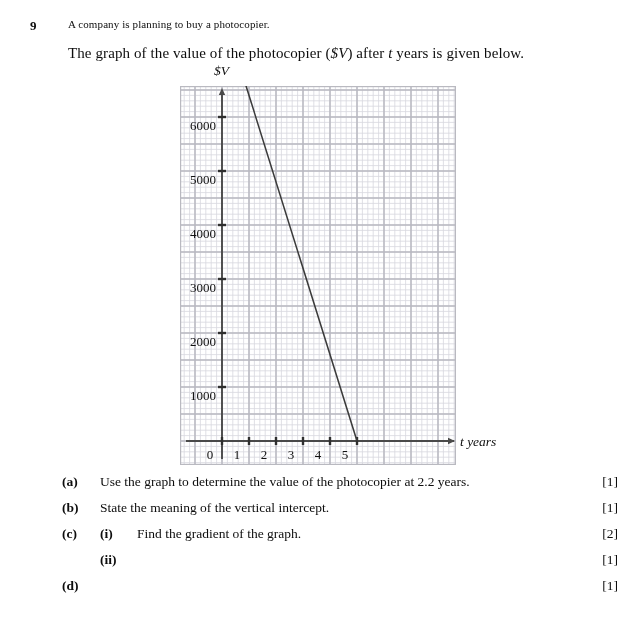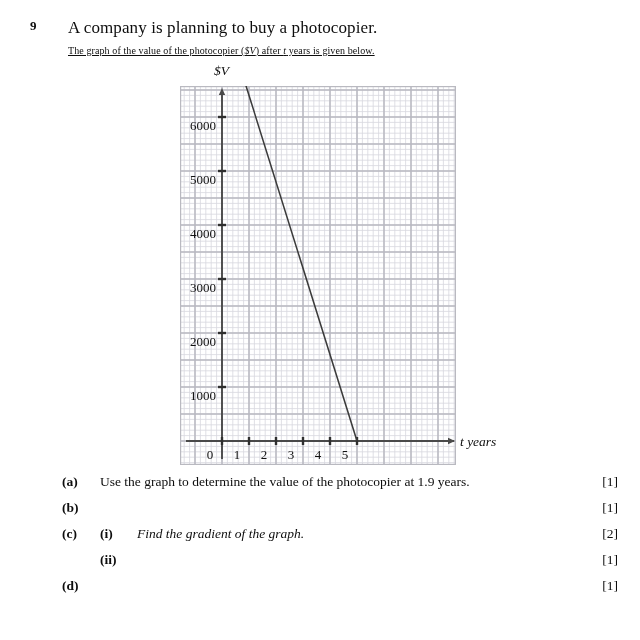--- a/index.html
+++ b/index.html
@@ -12,25 +12,25 @@
     overflow:hidden;
   }
 
   
   .qnum{
     position:absolute;left:30px;top:18px;
     font-weight:bold;font-size:13px;
   }
   .stem1{
     position:absolute;left:68px;top:18px;
-    font-size:17px;letter-spacing:.1px;
+    font-size:11px;letter-spacing:.1px;
   }
   .stem2{
     position:absolute;left:68px;top:45px;
-    font-size:10px;letter-spacing:.1px;text-decoration:underline;
+    font-size:15px;letter-spacing:.1px;
   }
   .it{font-style:italic;}
 
   
   #graph{
     position:absolute;
     left:180px;top:86px;
     width:276px;height:379px;
   }
   #graph svg{display:block;}
@@ -57,21 +57,21 @@
   .plab{
     position:absolute;left:62px;
     font-weight:bold;
   }
   .prom{
     position:absolute;left:100px;
     font-weight:bold;
   }
   .ptxt{position:absolute;}
   .ptxt.ind1{left:100px;}
-  .ptxt.ind2{left:137px;font-style:italic;}
+  .ptxt.ind2{left:137px;}
   .pmark{
     position:absolute;right:22px;
   }
 </style>
 </head>
 <body>
 
 <div class="qnum">9</div>
 
 <div class="stem1">A company is planning to buy a photocopier.</div>
@@ -276,25 +276,26 @@
         <text x="111" y="373" text-anchor="middle" font-family="&quot;Liberation Serif&quot;, serif" font-size="13" fill="#111">3</text>
         <text x="138" y="373" text-anchor="middle" font-family="&quot;Liberation Serif&quot;, serif" font-size="13" fill="#111">4</text>
         <text x="165" y="373" text-anchor="middle" font-family="&quot;Liberation Serif&quot;, serif" font-size="13" fill="#111">5</text>
       </g>
   </svg>
 </div>
 
 <div class="parts">
   <div class="prow">
     <span class="plab">(a)</span>
-    <span class="ptxt ind1">Use the graph to determine the value of the photocopier at 1.9 years.</span>
+    <span class="ptxt ind1">Use the graph to determine the value of the photocopier at 2.2 years.</span>
     <span class="pmark">[1]</span>
   </div>
   <div class="prow">
     <span class="plab">(b)</span>
+    <span class="ptxt ind1">State the meaning of the vertical intercept.</span>
     <span class="pmark">[1]</span>
   </div>
   <div class="prow">
     <span class="plab">(c)</span>
     <span class="prom">(i)</span>
     <span class="ptxt ind2">Find the gradient of the graph.</span>
     <span class="pmark">[2]</span>
   </div>
   <div class="prow">
     <span class="prom">(ii)</span>

